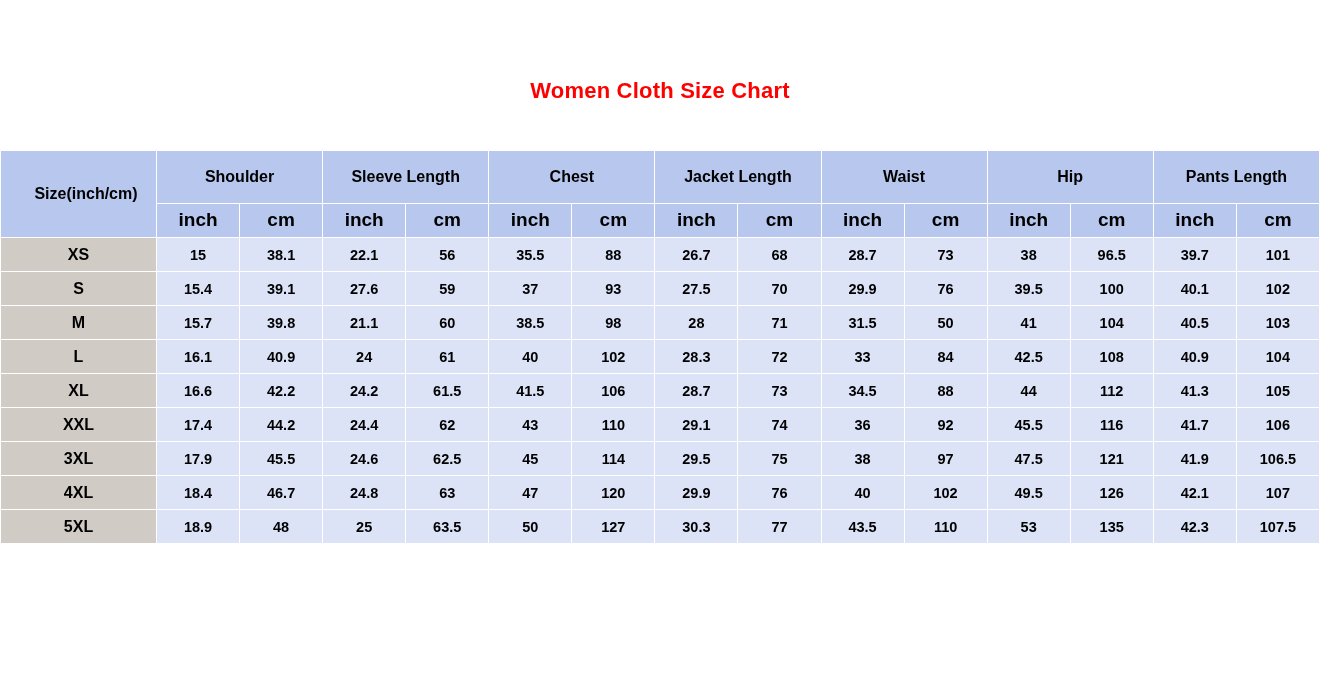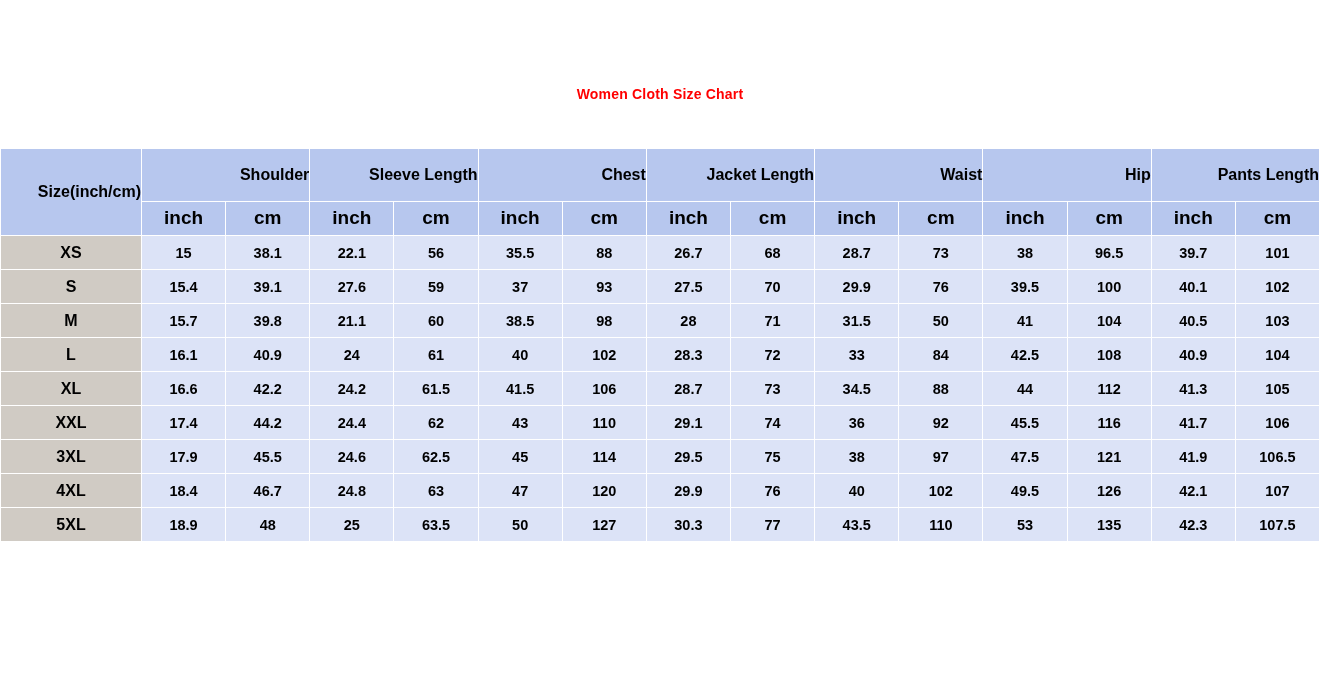--- a/index.html
+++ b/index.html
@@ -9,23 +9,23 @@
   }
   body {
     width: 1320px;
     height: 685px;
     font-family: "Liberation Sans", sans-serif;
     overflow: hidden;
   }
   #page-title {
     text-align: center;
     color: #ff0000;
-    font-size: 14px;
+    font-size: 22px;
     font-weight: bold;
-    margin: 12px;
+    margin: 4px;
     padding-top: 74px;
     letter-spacing: 0.2px;
   }
   #chart-wrap {
     margin-top: 46px;
   }
   table.size-chart {
     border-collapse: collapse;
     width: 1320px;
     table-layout: fixed;
@@ -38,27 +38,27 @@
     font-size: 14.5px;
     font-weight: bold;
     color: #000000;
     padding: 0;
   }
   
   tr.group-row th {
     background: #b7c7ee;
     height: 50px;
     font-size: 16px;
-    text-align: right;
   }
   tr.group-row th.size-corner {
     background: #b7c7ee;
     height: 86px;
     font-size: 16px;
     width: 140px;
+    padding-left: 15px;
   }
   
   tr.unit-row th {
     background: #b7c7ee;
     height: 32px;
     font-size: 19px;
   }
   
   tr.data-row td.size-label {
     background: #d0cbc4;

